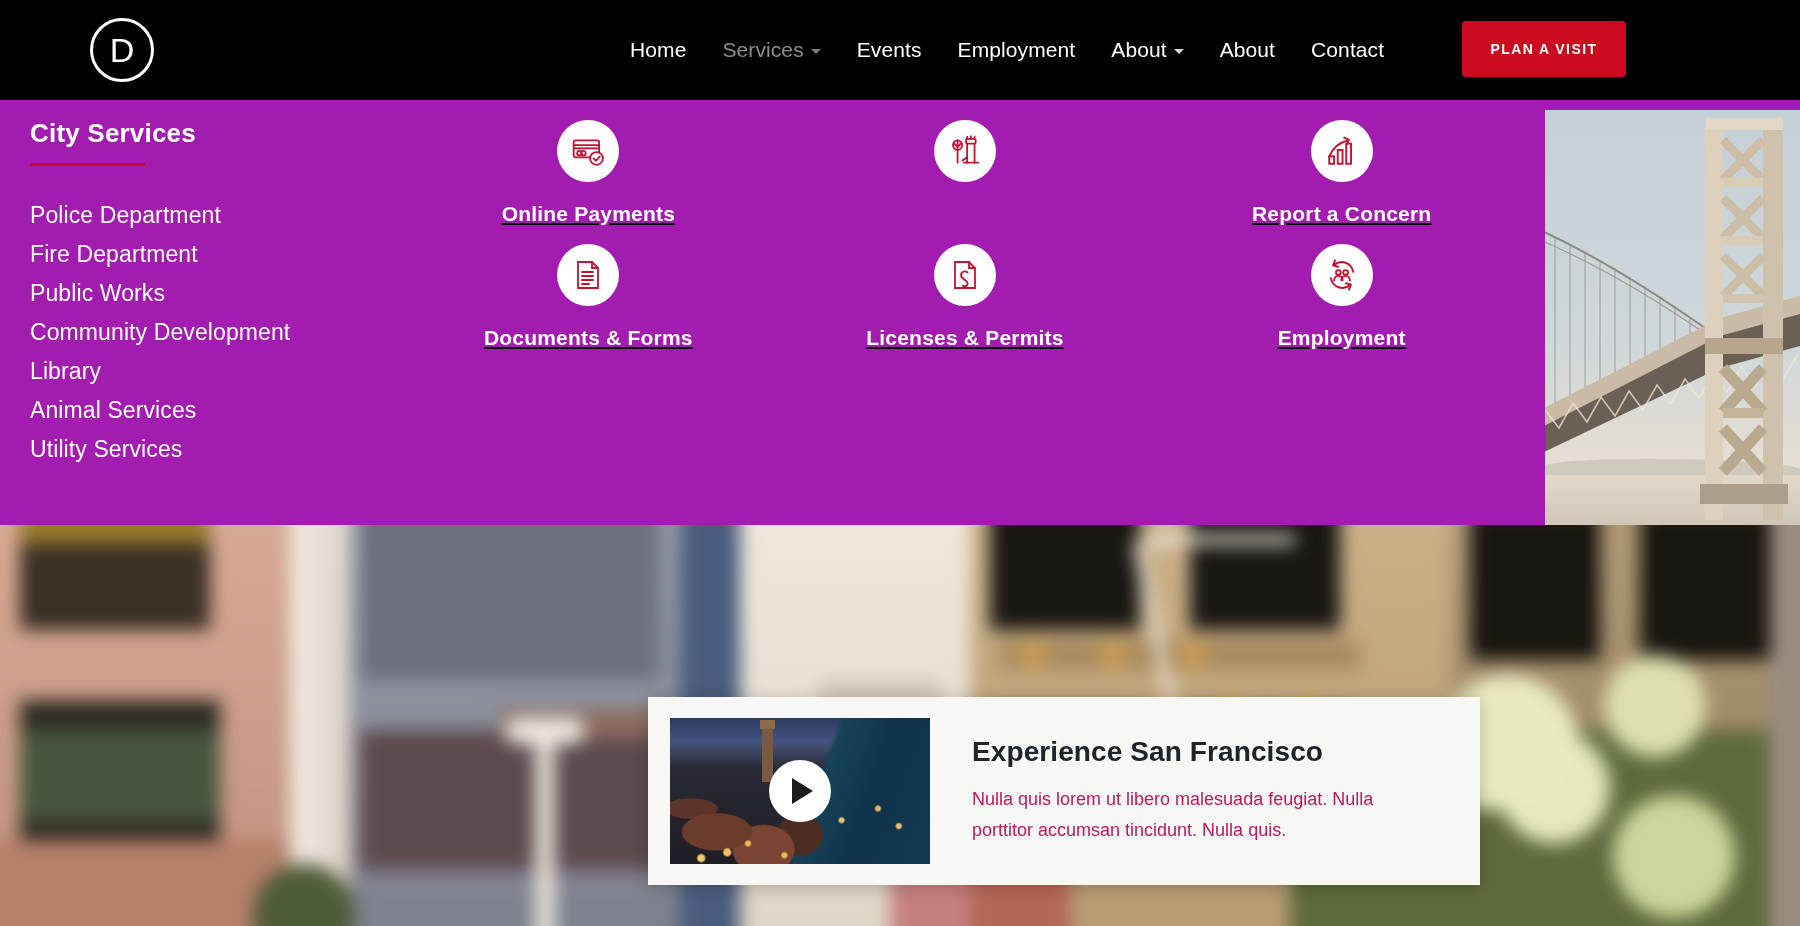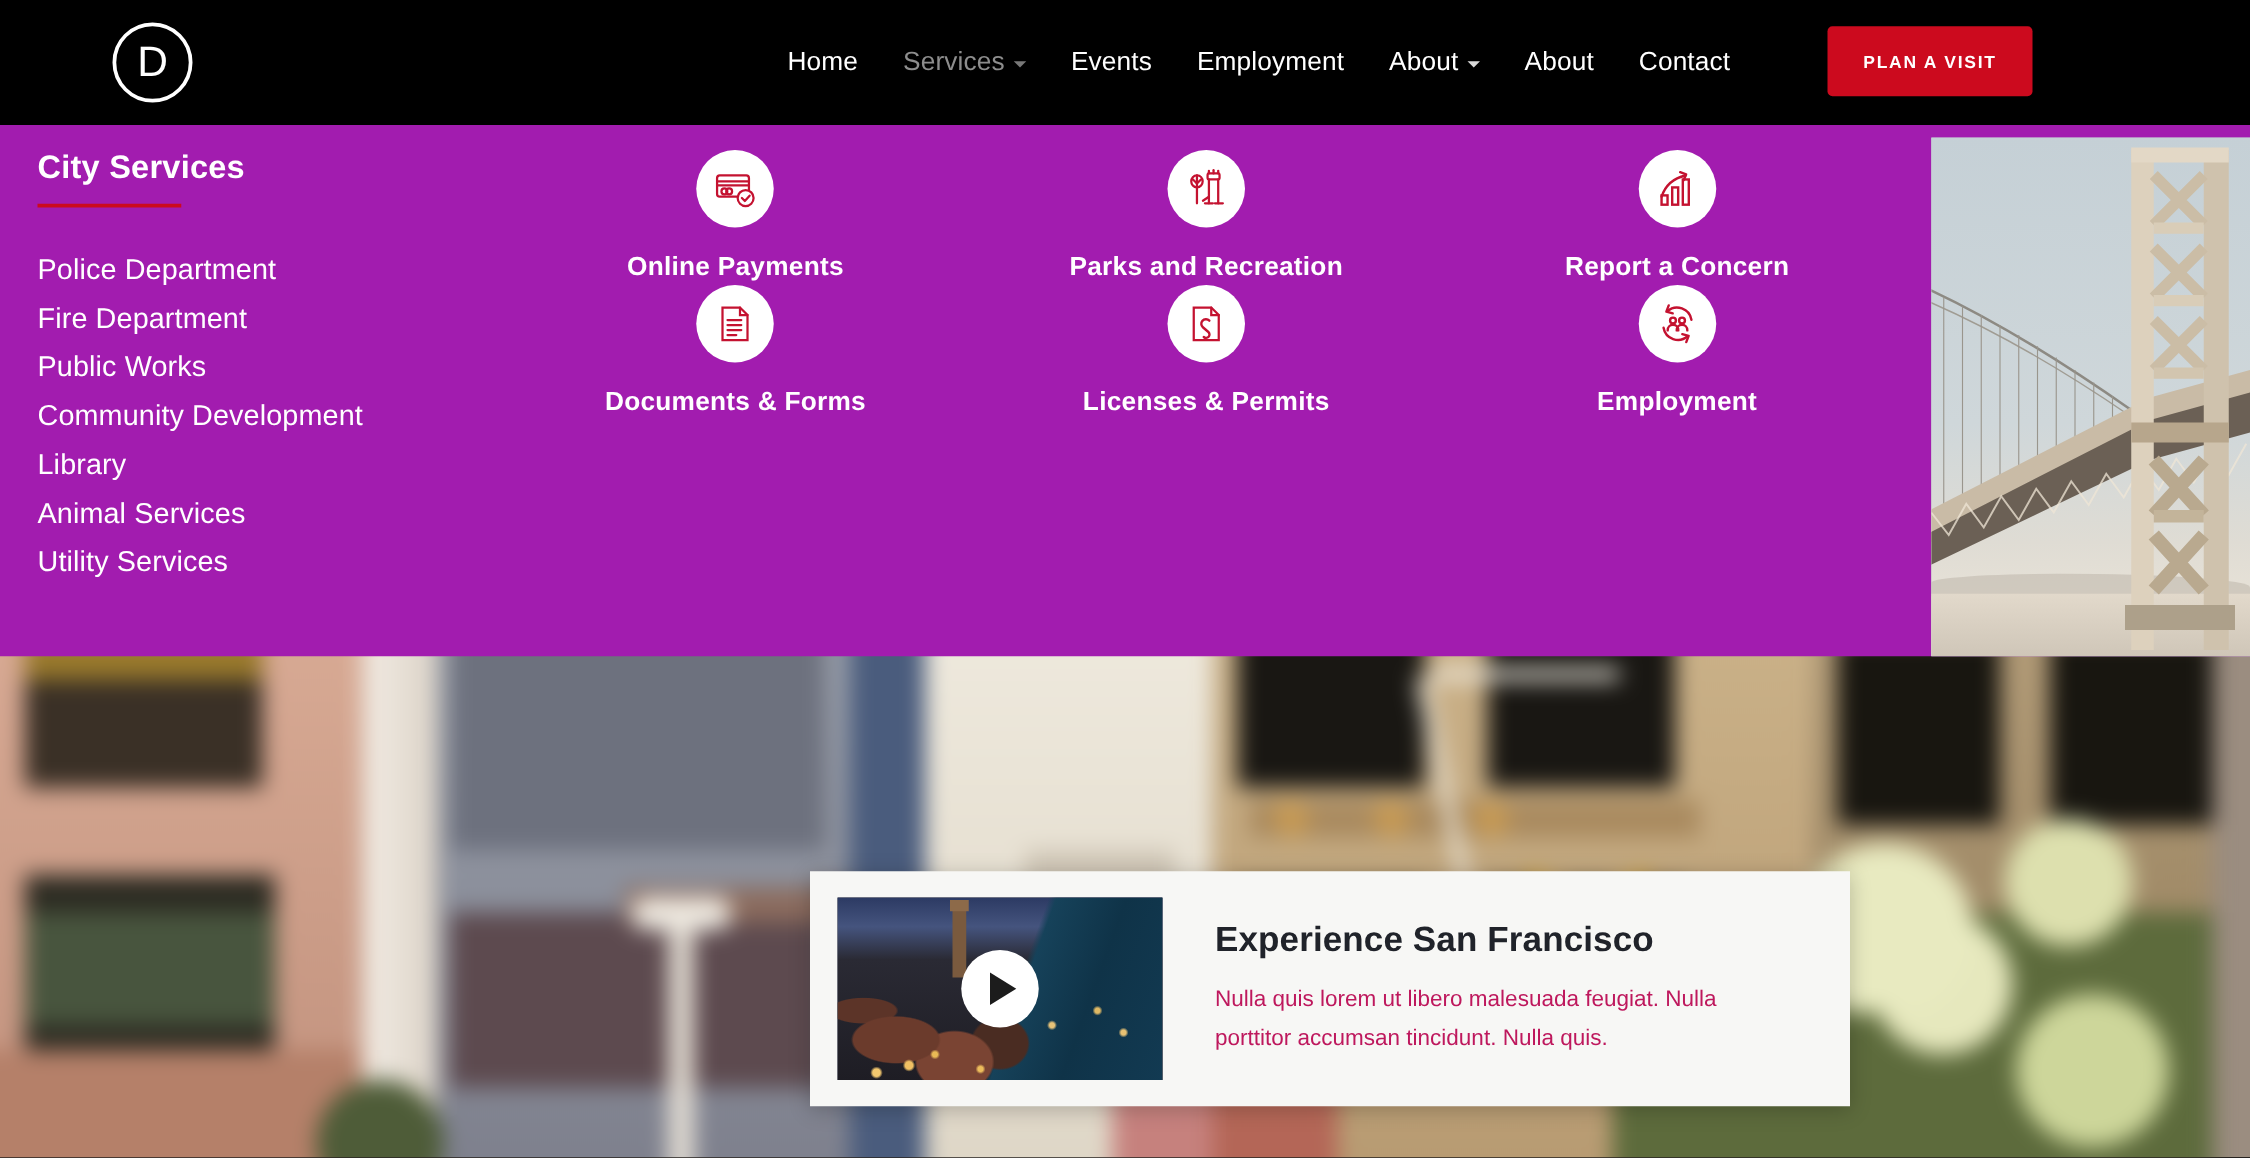--- a/index.html
+++ b/index.html
@@ -63,21 +63,21 @@
   }
   #side-rule { width:115px; height:3px; background:#CC0A1E; margin-bottom:30px; }
   .side-link {
     color:#fff; font-size:23px; line-height:39px; cursor:pointer;
     letter-spacing:.1px;
   }
 
   #tiles {
     position:absolute; left:400px; top:20px; width:1130px;
     display:grid; grid-template-columns:repeat(3,1fr);
-    row-gap:2px; justify-items:center;
+    row-gap:18px; justify-items:center;text-decoration:underline;
   }
   .tile { width:330px; text-align:center; cursor:pointer; }
   .tile .circ {
     width:62px; height:62px; border-radius:50%; background:#fff;
     margin:0 auto 20px; display:flex; align-items:center; justify-content:center;
   }
   .tile .circ svg { display:block; }
   .tile .lbl { color:#fff; font-size:21px; font-weight:bold; letter-spacing:.2px; }
 
   
@@ -251,21 +251,20 @@
           <line x1="18" y1="2.5" x2="18" y2="4.5"></line>
             <line x1="21.5" y1="2" x2="21.5" y2="4.5"></line>
             <line x1="25" y1="2.5" x2="25" y2="4.5"></line>
           <line x1="18" y1="9" x2="18" y2="27"></line>
             <line x1="25" y1="9" x2="25" y2="27"></line>
           <line x1="15" y1="27" x2="21" y2="27"></line>
             <line x1="22.5" y1="27" x2="28.5" y2="27"></line>
           <line x1="18" y1="22" x2="13.5" y2="25"></line>
         </svg>
       </div>
-      <div class="lbl">Parks and Recreation</div>
     </div>
 
     <div class="tile">
       <div class="circ">
         <svg width="34" height="34" viewBox="0 0 32 32" fill="none" stroke="#C41230" stroke-width="1.8" stroke-linecap="round">
           <rect x="4" y="21" width="4.5" height="7"></rect>
           <rect x="12" y="15" width="4.5" height="13"></rect>
           <rect x="20" y="9" width="4.5" height="19"></rect>
           <path d="M4 22c3-9 9-14 18-16" stroke-dasharray="0"></path>
           <polyline points="18,3.5 22.5,5.2 20.6,9.6" stroke-linejoin="round"></polyline>

